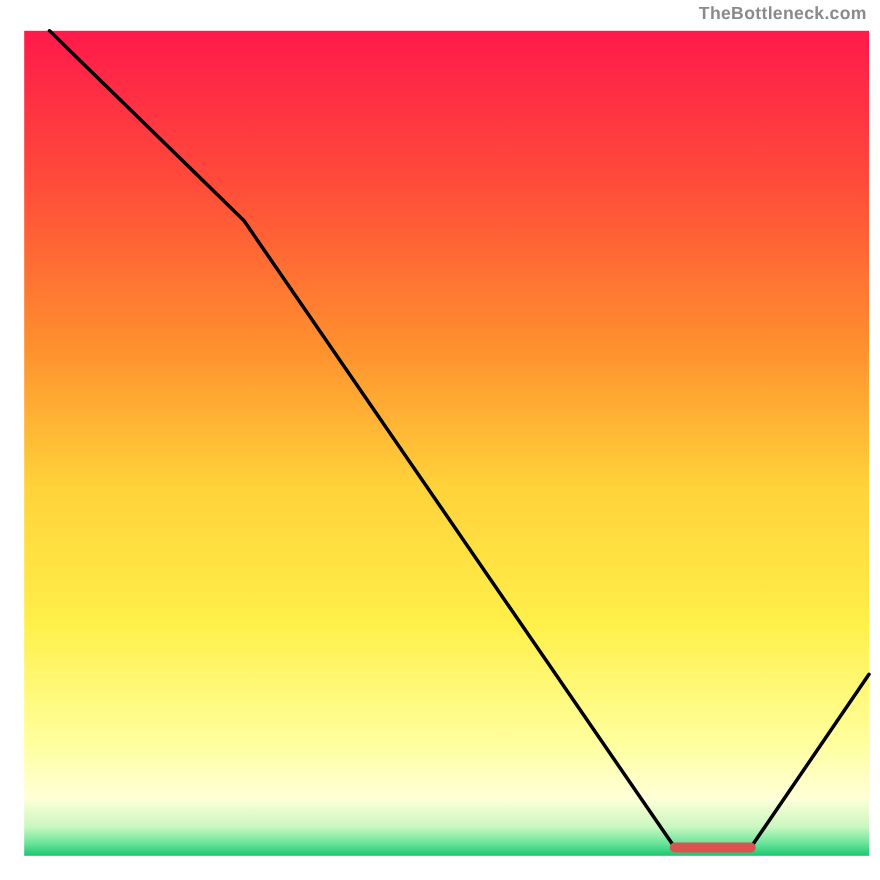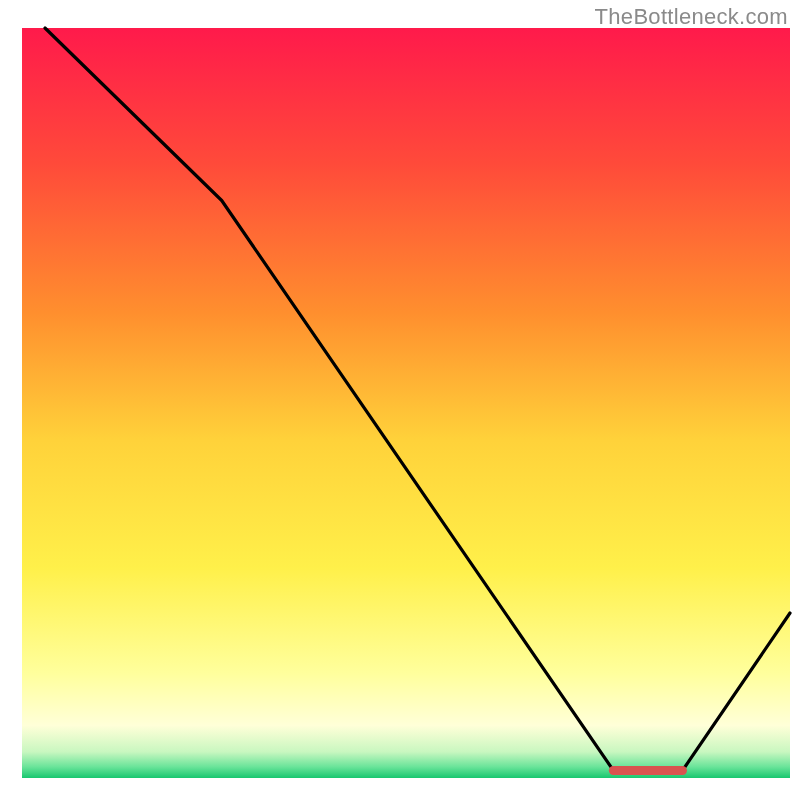--- a/index.html
+++ b/index.html
@@ -12,22 +12,22 @@
   }
   .stage {
     position: relative;
     width: 800px;
     height: 800px;
   }
   .attribution {
     position: absolute;
     top: 4px;
     right: 12px;
-    font-size: 22px;
-    font-weight: 400;
+    font-size: 16px;
+    font-weight: 700;
     color: #8a8a8a;
     letter-spacing: 0.3px;
   }
   svg.chart {
     position: absolute;
     left: 0;
     top: 0;
   }
 </style>
 </head>

